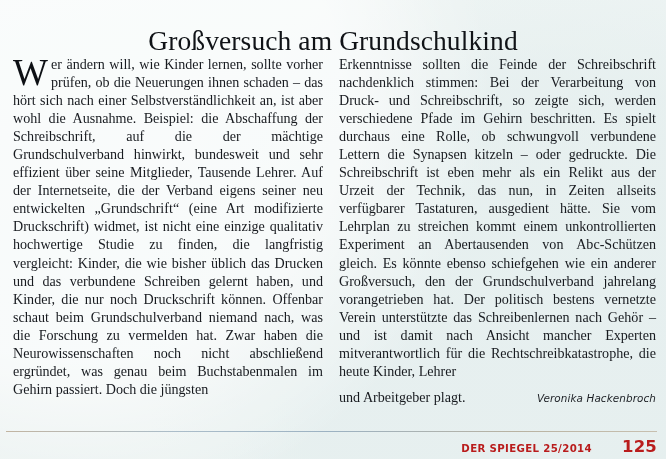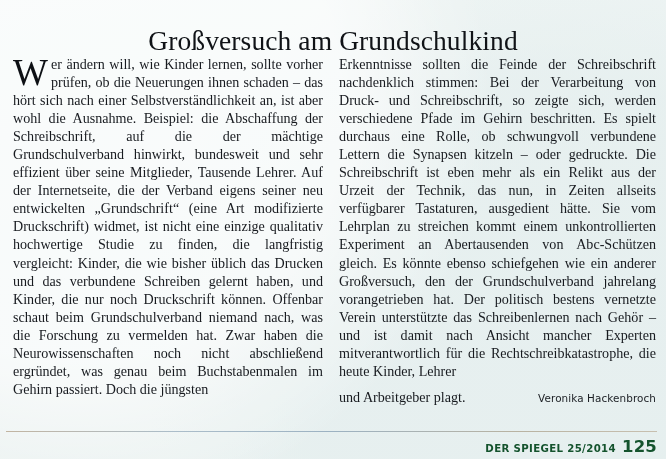--- a/index.html
+++ b/index.html
@@ -85,20 +85,21 @@
     font-family: "Liberation Serif", "DejaVu Serif", serif;
     color: #0d1014;
   }
 
   .byline {
     font-family: "DejaVu Sans", "Liberation Sans", sans-serif;
     font-size: 10.4px;
     letter-spacing: 0.1px;
     color: #1b1e23;
     white-space: nowrap;
+    font-style: italic;
   }
   .byline-line {
     display: flex;
     justify-content: space-between;
     align-items: baseline;
     margin-top: 8px;
   }
   .byline-tail {
     text-align: left;
   }
@@ -112,33 +113,34 @@
     height: 1px;
     background: linear-gradient(90deg,#b9a993 0%, #9fb3c2 26%, #8fa7ba 50%, #b0a894 78%, #c2b7a4 100%);
     opacity: 0.85;
   }
   .footer {
     position: absolute;
     right: 9px;
     top: 437px;
     display: flex;
     align-items: baseline;
-    gap: 6px;
+    gap: 22px;
     font-family: "DejaVu Sans", "Liberation Sans", sans-serif;
-    color: #14532d;
+    color: #b91c1c;
   }
   .footer-label {
     font-size: 10.2px;
     font-weight: 600;
     letter-spacing: 0.35px;
   }
   .footer-page {
     font-size: 16.5px;
     font-weight: 700;
     letter-spacing: 0.2px;
+    margin-left: 8px;
   }
 </style>
 </head>
 <body>
 
 <div class="paper-grain"></div>
 
 <div class="page">
 
   <h1 class="headline">Großversuch am Grundschulkind</h1>

